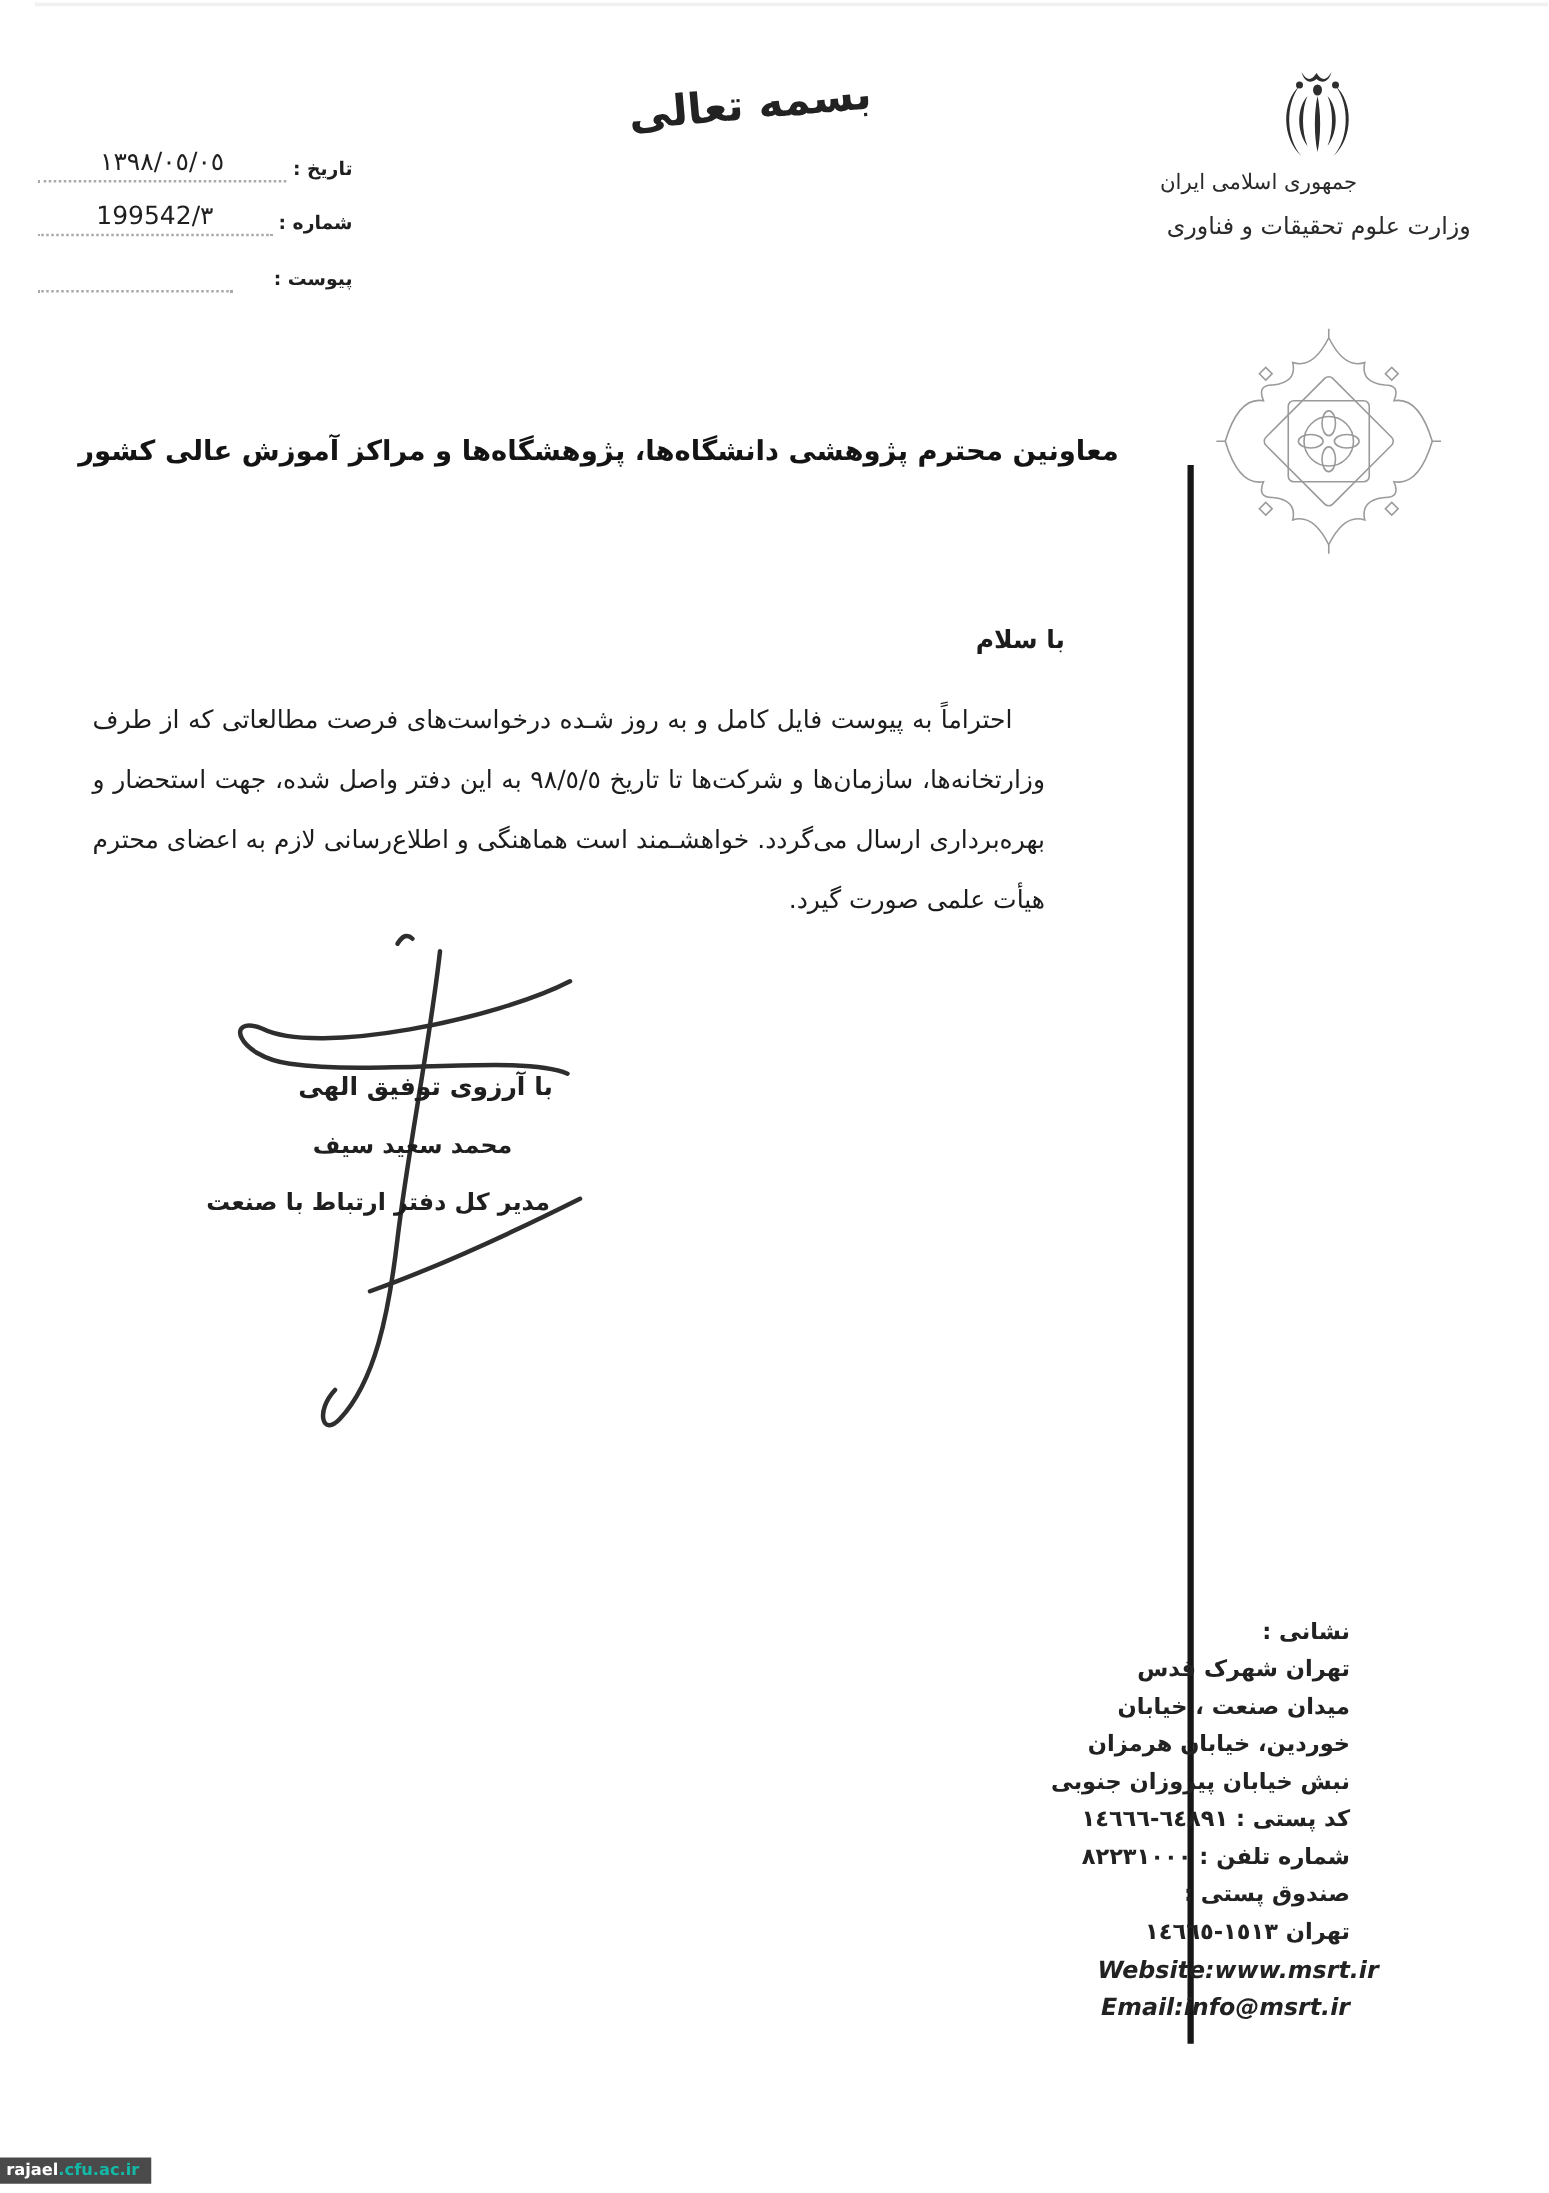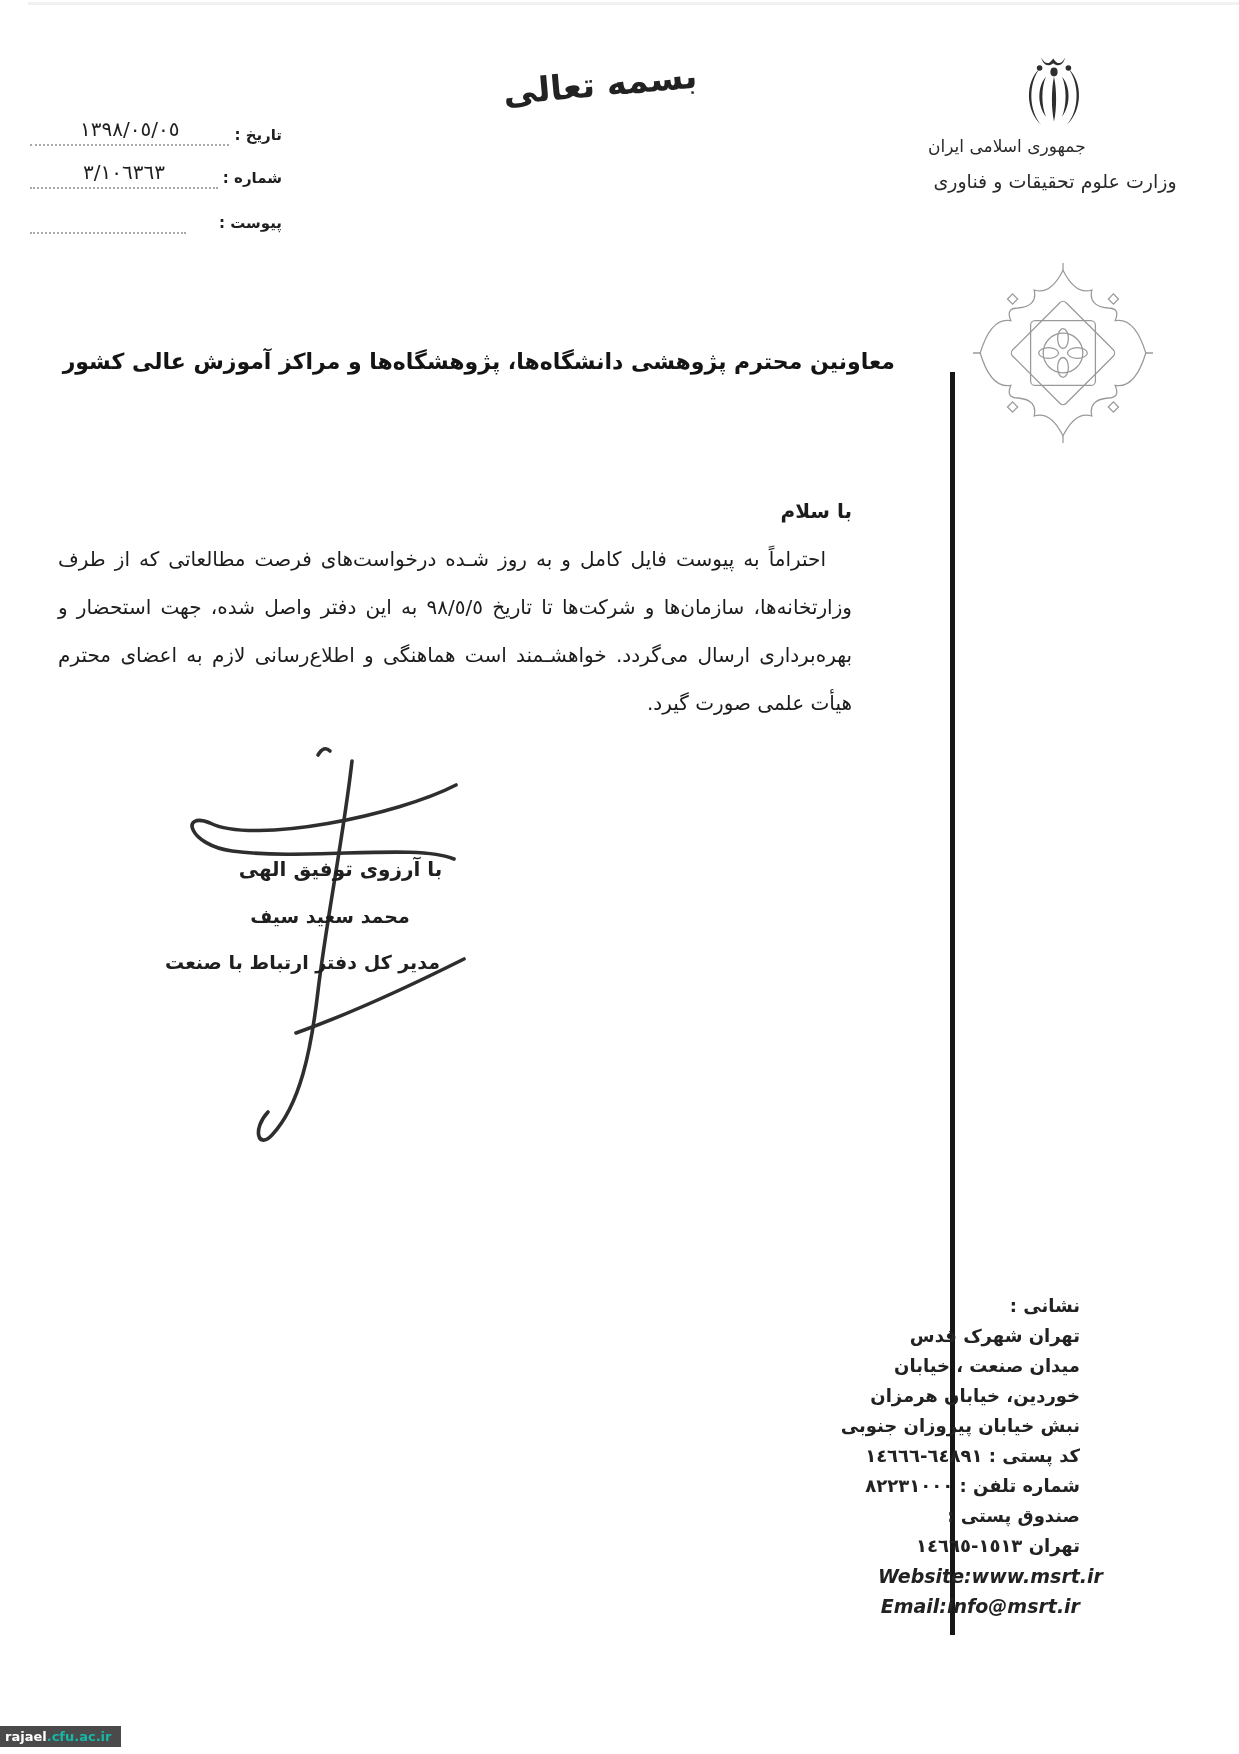--- a/index.html
+++ b/index.html
@@ -45,21 +45,21 @@
   .recipient{
     position:absolute;left:95px;top:349px;width:800px;
     direction:rtl;text-align:right;font-size:22px;font-weight:bold;
     white-space:nowrap;color:#141414;
   }
   .body-block{
     position:absolute;left:58px;top:487px;width:794px;
     direction:rtl;font-size:20px;line-height:48px;color:#1c1c1c;
   }
   .salutation{font-weight:bold;}
-  .body-text{margin:0;text-indent:26px;text-align:justify;}
+  .body-text{margin:16px;text-indent:26px;text-align:justify;}
 
   .tracking-box{
     position:absolute;left:1016px;top:529px;width:152px;height:104px;
     border:3px solid #111;direction:rtl;
     display:flex;flex-direction:column;justify-content:center;align-items:center;row-gap:5px;
     background:#fff;
   }
   .tracking-label{font-size:23px;white-space:nowrap;}
   .tracking-number{font-size:26px;letter-spacing:2px;white-space:nowrap;}
 
@@ -118,21 +118,21 @@
 
   <div class="field-row" style="top:114px;">
     <span class="field-label">تاریخ :</span>
     <span class="field-line">
       <span class="field-value">١٣٩٨/٠٥/٠٥</span>
     </span>
   </div>
   <div class="field-row" style="top:157px;">
     <span class="field-label">شماره :</span>
     <span class="field-line">
-      <span class="field-value">٣/١٠٦٣٦٣</span>
+      <span class="field-value">٣/199542</span>
     </span>
   </div>
   <div class="field-row" style="top:212px;gap:33px;">
     <span class="field-label">پیوست :</span>
     <span class="field-line">
       <span class="field-value"></span>
     </span>
   </div>
 
   <svg class="ornament" viewBox="0 0 200 200">

